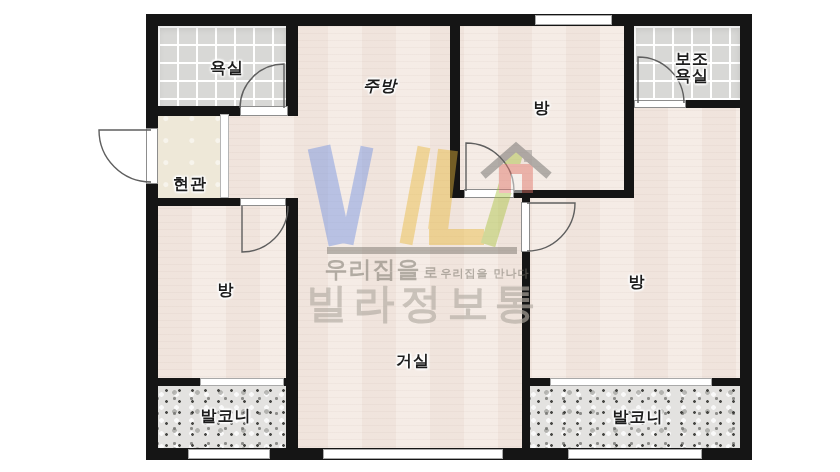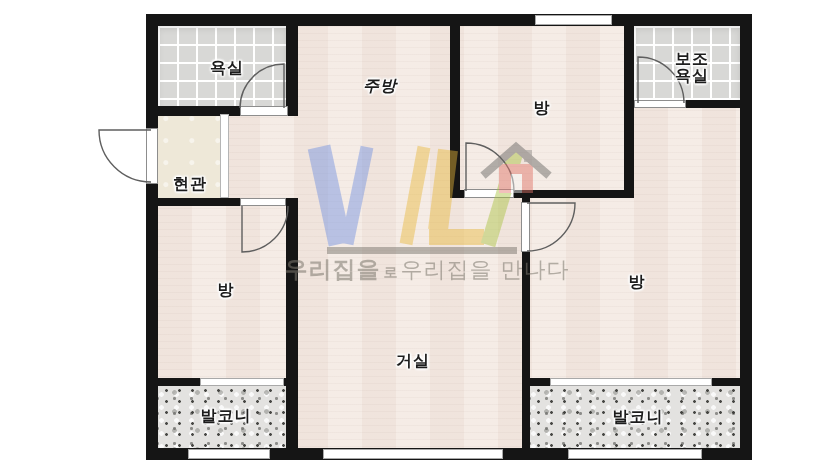--- a/index.html
+++ b/index.html
@@ -51,21 +51,21 @@
   }
   
   #wm-svg{position:absolute;left:0;top:0;pointer-events:none;}
   .wm-text1{
     position:absolute;left:329px;top:254px;width:196px;
     display:flex;align-items:baseline;justify-content:center;gap:3px;
     color:#7d786e;opacity:0.55;white-space:nowrap;
   }
   .wm-text1 .big{font-size:23px;font-weight:bold;letter-spacing:1px;}
   .wm-text1 .small{font-size:14px;font-weight:bold;}
-  .wm-text1 .mid{font-size:22px;font-weight:normal;letter-spacing:1px;}
+  .wm-text1 .mid{font-size:11px;font-weight:bold;letter-spacing:1px;}
   .wm-text2{
     position:absolute;left:424px;top:303px;transform:translate(-50%,-50%);
     font-size:41px;font-weight:bold;letter-spacing:6px;color:#b3aca3;opacity:0.65;white-space:nowrap;
   }
   svg{position:absolute;left:0;top:0;}
 </style>
 </head>
 <body>
 
 <div id="canvas">
@@ -148,20 +148,21 @@
       <rect x="511" y="174" width="11" height="19" fill="#ffffff"></rect>
     </g>
     <rect x="327" y="247" width="190" height="7" fill="#6e6a62"></rect>
   </svg>
 
   <div class="wm-text1">
     <span class="big">우리집을</span>
       <span class="small">로</span>
     <span class="mid">우리집을 만나다</span>
   </div>
+  <div class="wm-text2">빌라정보통</div>
 
   <div class="label" style="left:227px;top:68px;">욕실</div>
   <div class="label" style="left:190px;top:160px;margin-top:24px;">현관</div>
   <div class="label" style="left:380px;top:86px;font-style:italic;">주방</div>
   <div class="label" style="left:542px;top:108px;">방</div>
   <div class="label" style="left:692px;top:68px;">
     <span>보조</span><br>
     <span>욕실</span>
   </div>
   <div class="label" style="left:226px;top:290px;">방</div>

